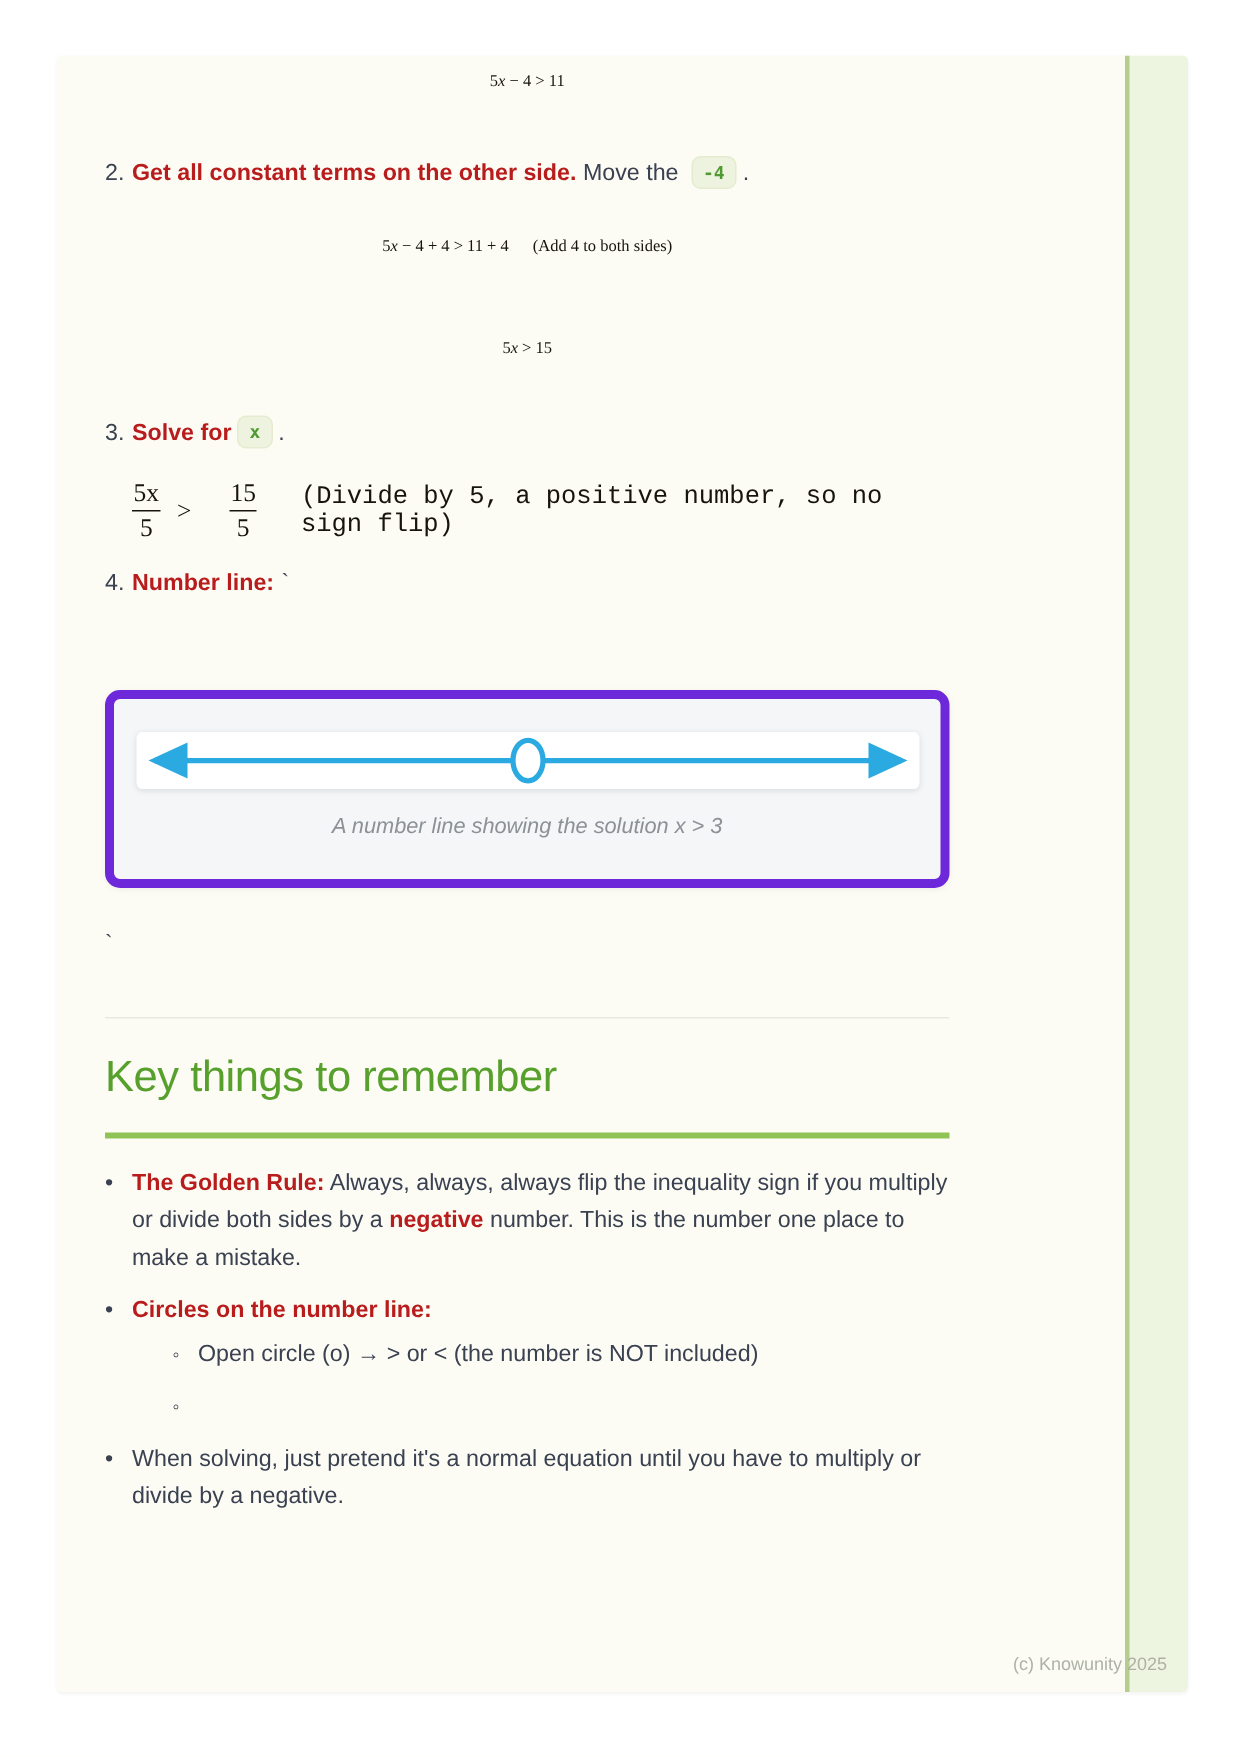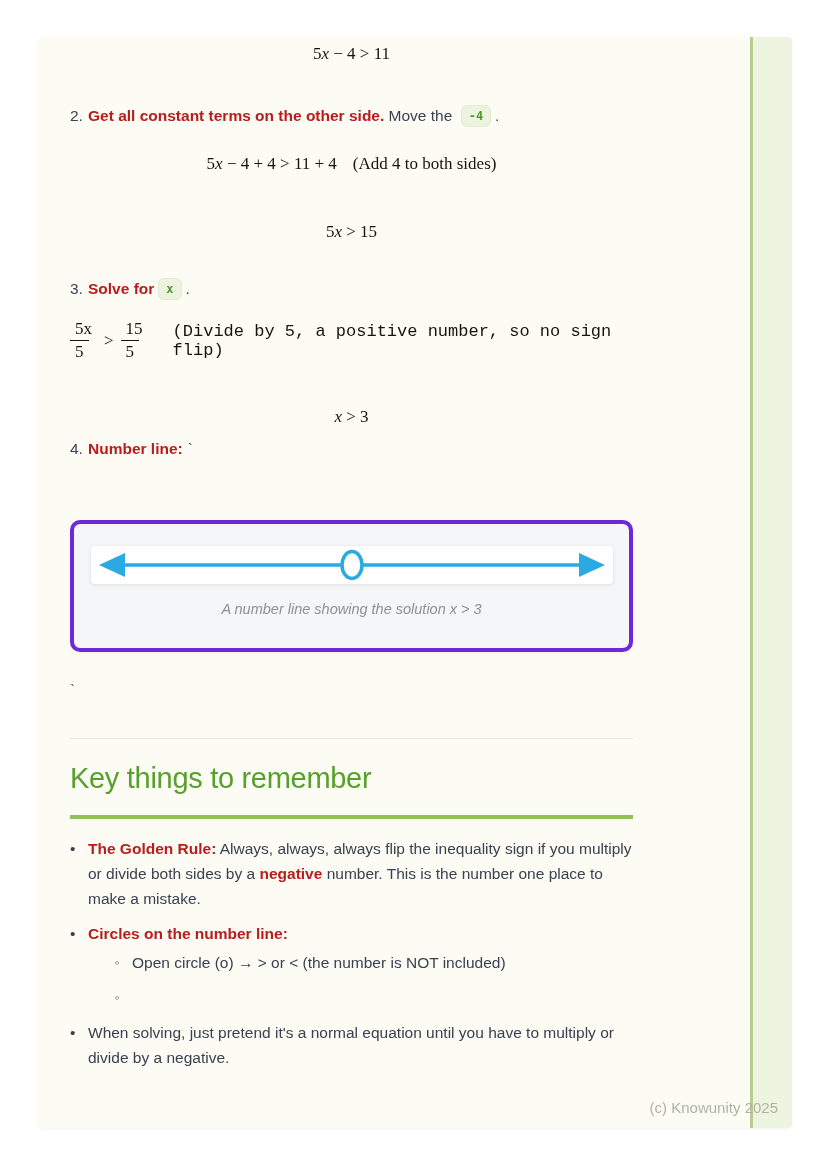--- a/index.html
+++ b/index.html
@@ -25,32 +25,32 @@
     border-left:3px solid #b7cd90;
   }
   .content {
     position:relative;
     margin-left:32px;
     width:563px;
   }
   
   .math-line {
     font-family:"Liberation Serif", serif;
-    font-size:17px; color:#17130f;
+    font-size:11px; color:#17130f;
     text-align:center; line-height:24px;
   }
   .math-line .it { font-style:italic; }
   .math-note { margin-left:16px; }
   .frac-row {
     display:flex; justify-content:center; align-items:center;
     font-family:"Liberation Serif", serif;
     font-size:17px; color:#17130f;
     margin-top:11px; height:57px;
   }
-  .frac { display:inline-flex; flex-direction:column; align-items:flex-start; line-height:22px; }
+  .frac { display:inline-flex; flex-direction:column; align-items:center; line-height:22px;margin-left:14px; }
   .frac .den { border-top:1.5px solid #17130f; }
   .frac .num, .frac .den { padding:0 5px; }
   .frac-rel { margin:0 7px; }
   .frac-note { margin-left:25px;font-family:Liberation Mono, monospace; }
   
   .step {
     display:flex; font-size:15.5px; line-height:24px; color:#3a4150;
   }
   .step-num { width:18px; flex:none; }
   .step-bold, .b { font-weight:700; color:#b91c1c; }
@@ -64,21 +64,21 @@
     font-family:"DejaVu Sans Mono", monospace;
     font-size:12px; font-weight:700; line-height:20px;
     color:#4f9a31;
     vertical-align:1px;
   }
   
   .nl-card {
     margin-top:59px;
     width:563px; height:132px;
     background:#f4f6f7;
-    border:4px solid #6d28d9;
+    border:6px solid #6d28d9;
     border-radius:10px;
     box-shadow:0 1px 4px rgba(0,0,0,0.05);
     padding-top:22px;
   }
   .nl-strip {
     margin:0 auto; width:522px; height:38px;
     background:#ffffff; border-radius:4px;
     box-shadow:0 1px 4px rgba(0,0,0,0.10);
   }
   .nl-caption {
@@ -98,21 +98,21 @@
   .bullet { display:flex; }
   .bullet + .bullet { margin-top:10px; }
   .bullet-marker { width:18px; flex:none; }
   .sub-list { margin-left:27px; margin-top:4px; }
   .sub-bullet { display:flex; }
   .sub-bullet + .sub-bullet { margin-top:10px; }
   .sub-marker { width:17px; flex:none; font-size:13px; }
   .bullet-solving { margin-top:13px; }
   .page-footer {
     position:absolute; right:14px; bottom:12px;
-    font-size:15px; color:#aeb2a5;
+    font-size:12px; color:#aeb2a5;
   }
 </style>
 </head>
 <body>
 
 <div class="page-card">
   <div class="green-stripe"></div>
 
   <div class="content">
 
@@ -138,21 +138,20 @@
         <span class="den">5</span>
       </span>
       <span class="frac-rel">&gt;</span>
       <span class="frac">
         <span class="num">15</span>
         <span class="den">5</span>
       </span>
       <span class="frac-note">(Divide by 5, a positive number, so no sign flip)</span>
     </div>
 
-    <div class="math-line" style="margin-top:36px;"><span class="it">x</span><span> &gt; 3</span></div>
 
     <div class="step" style="margin-top:8px;">
       <span class="step-num">4.</span>
       <span><span class="step-bold">Number line:</span><span style="margin-left:5px;">`</span></span>
     </div>
 
     <div class="nl-card">
       <div class="nl-strip">
         <svg width="522" height="38" viewBox="0 0 522 38">
           <line x1="12" y1="19" x2="510" y2="19" stroke="#2ba9e1" stroke-width="3.5"></line>

